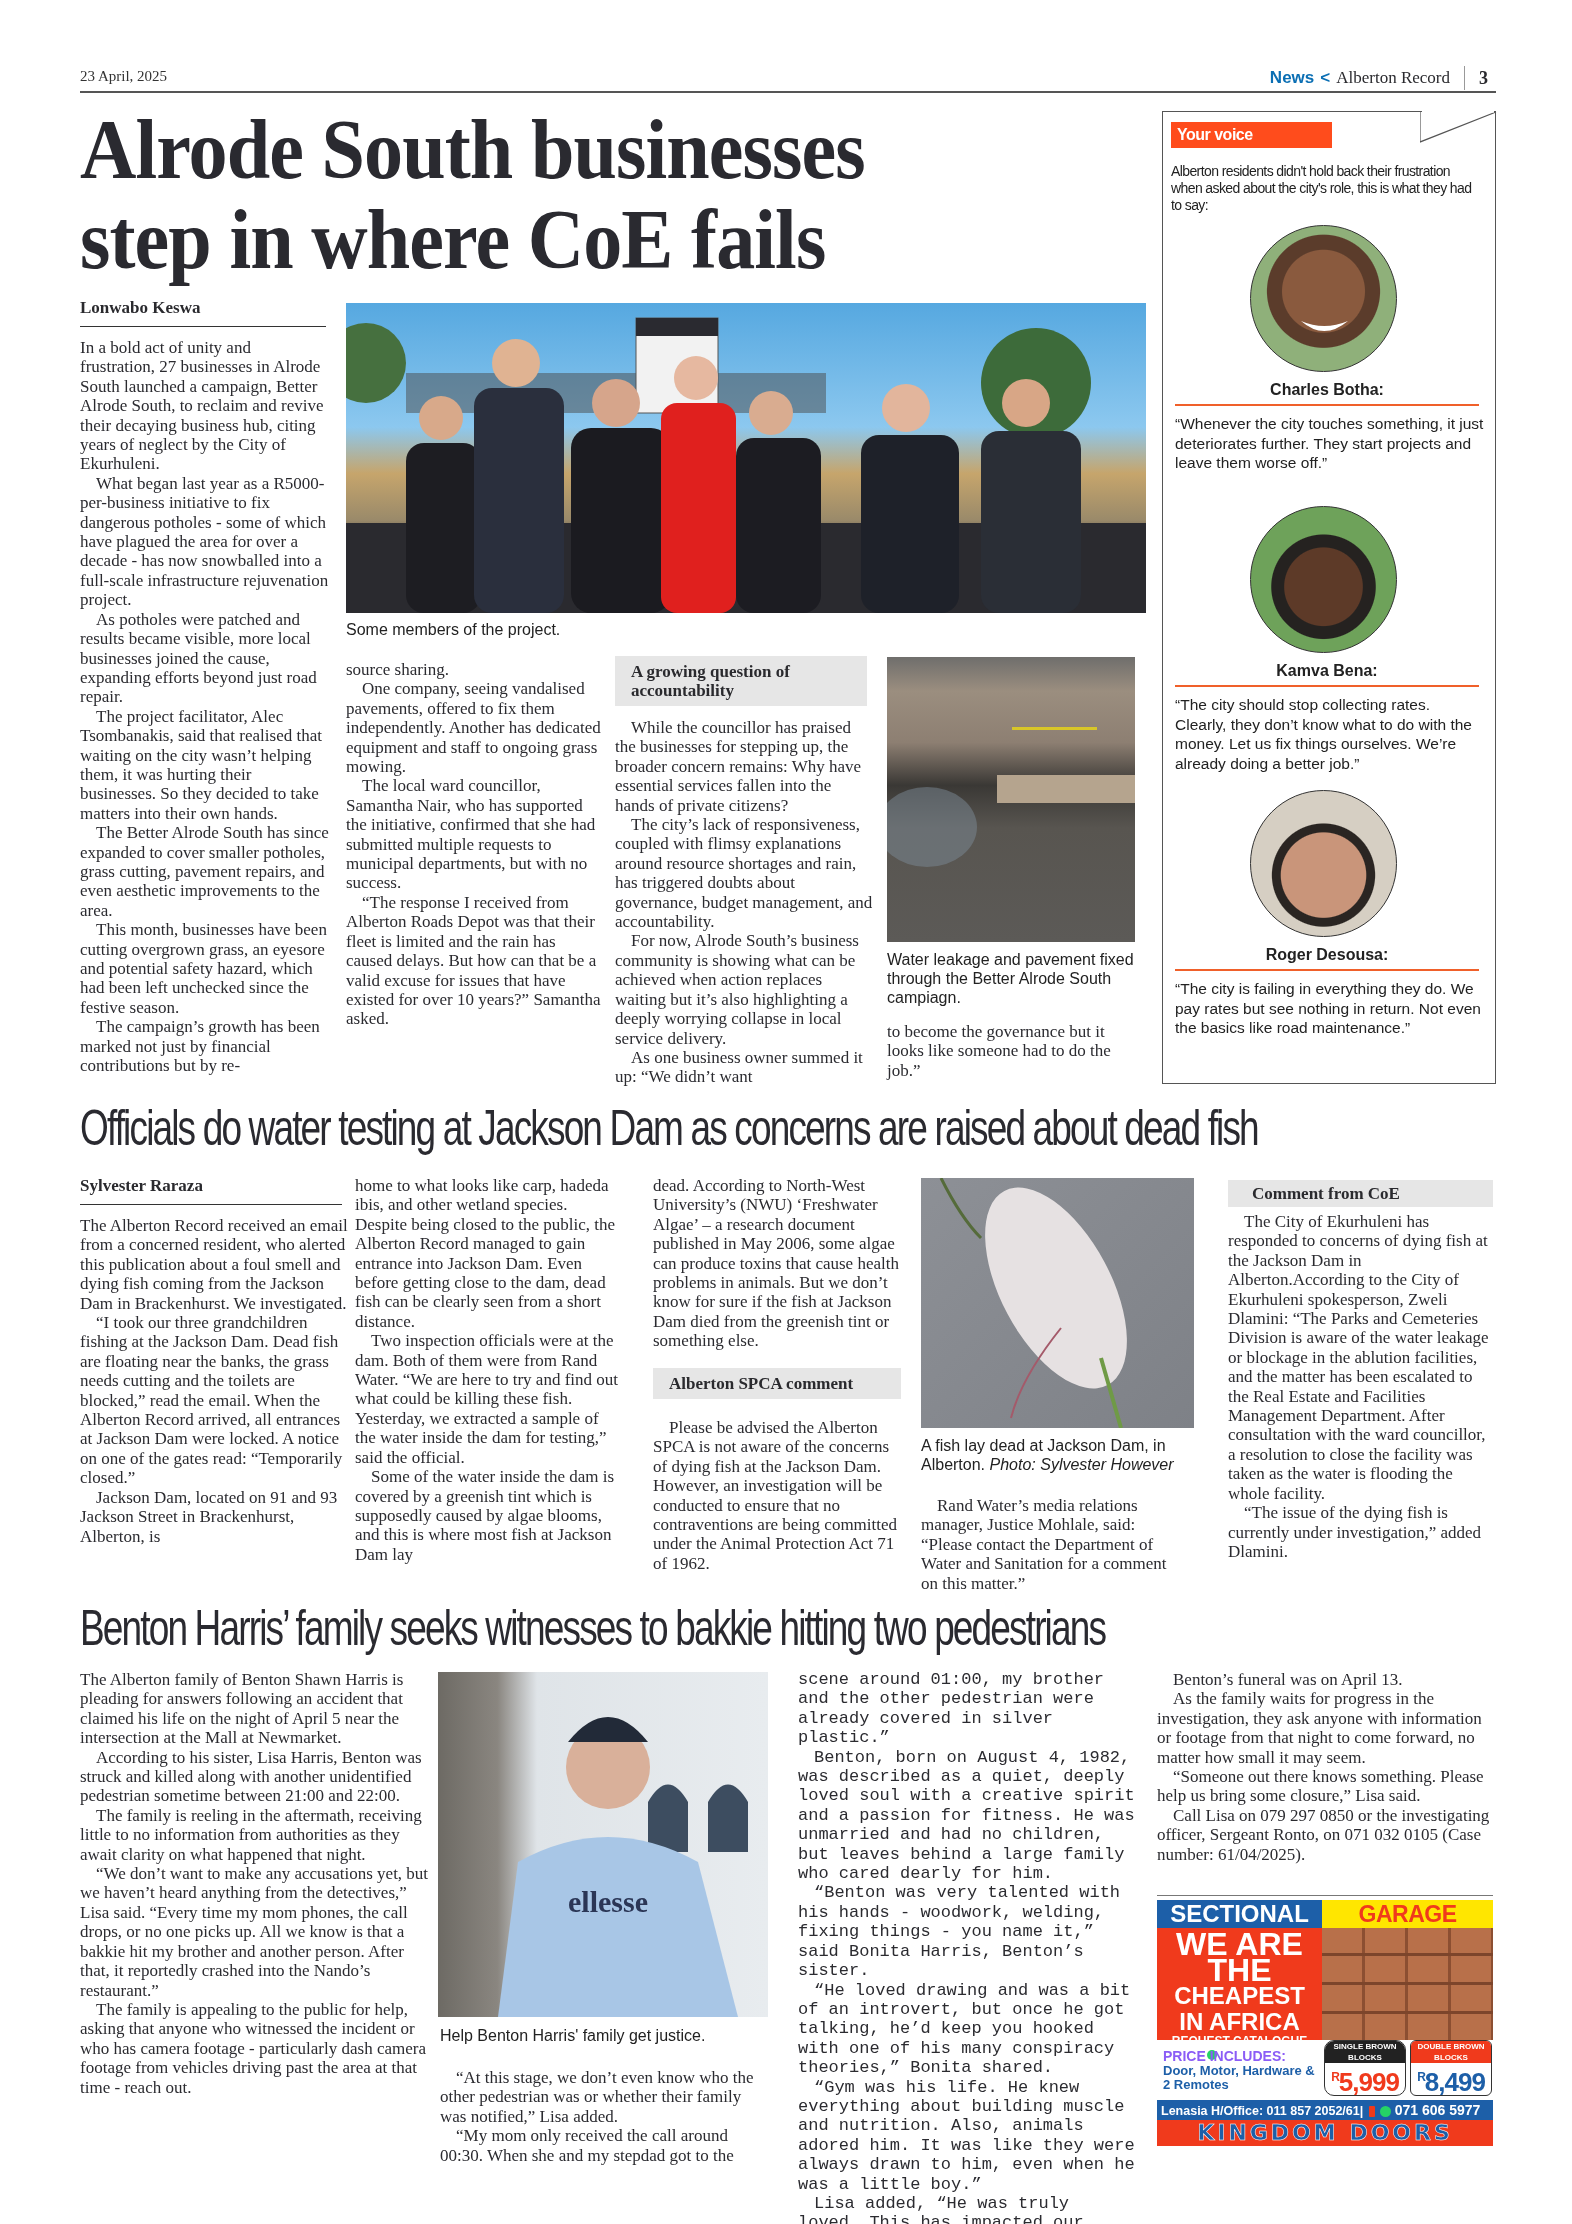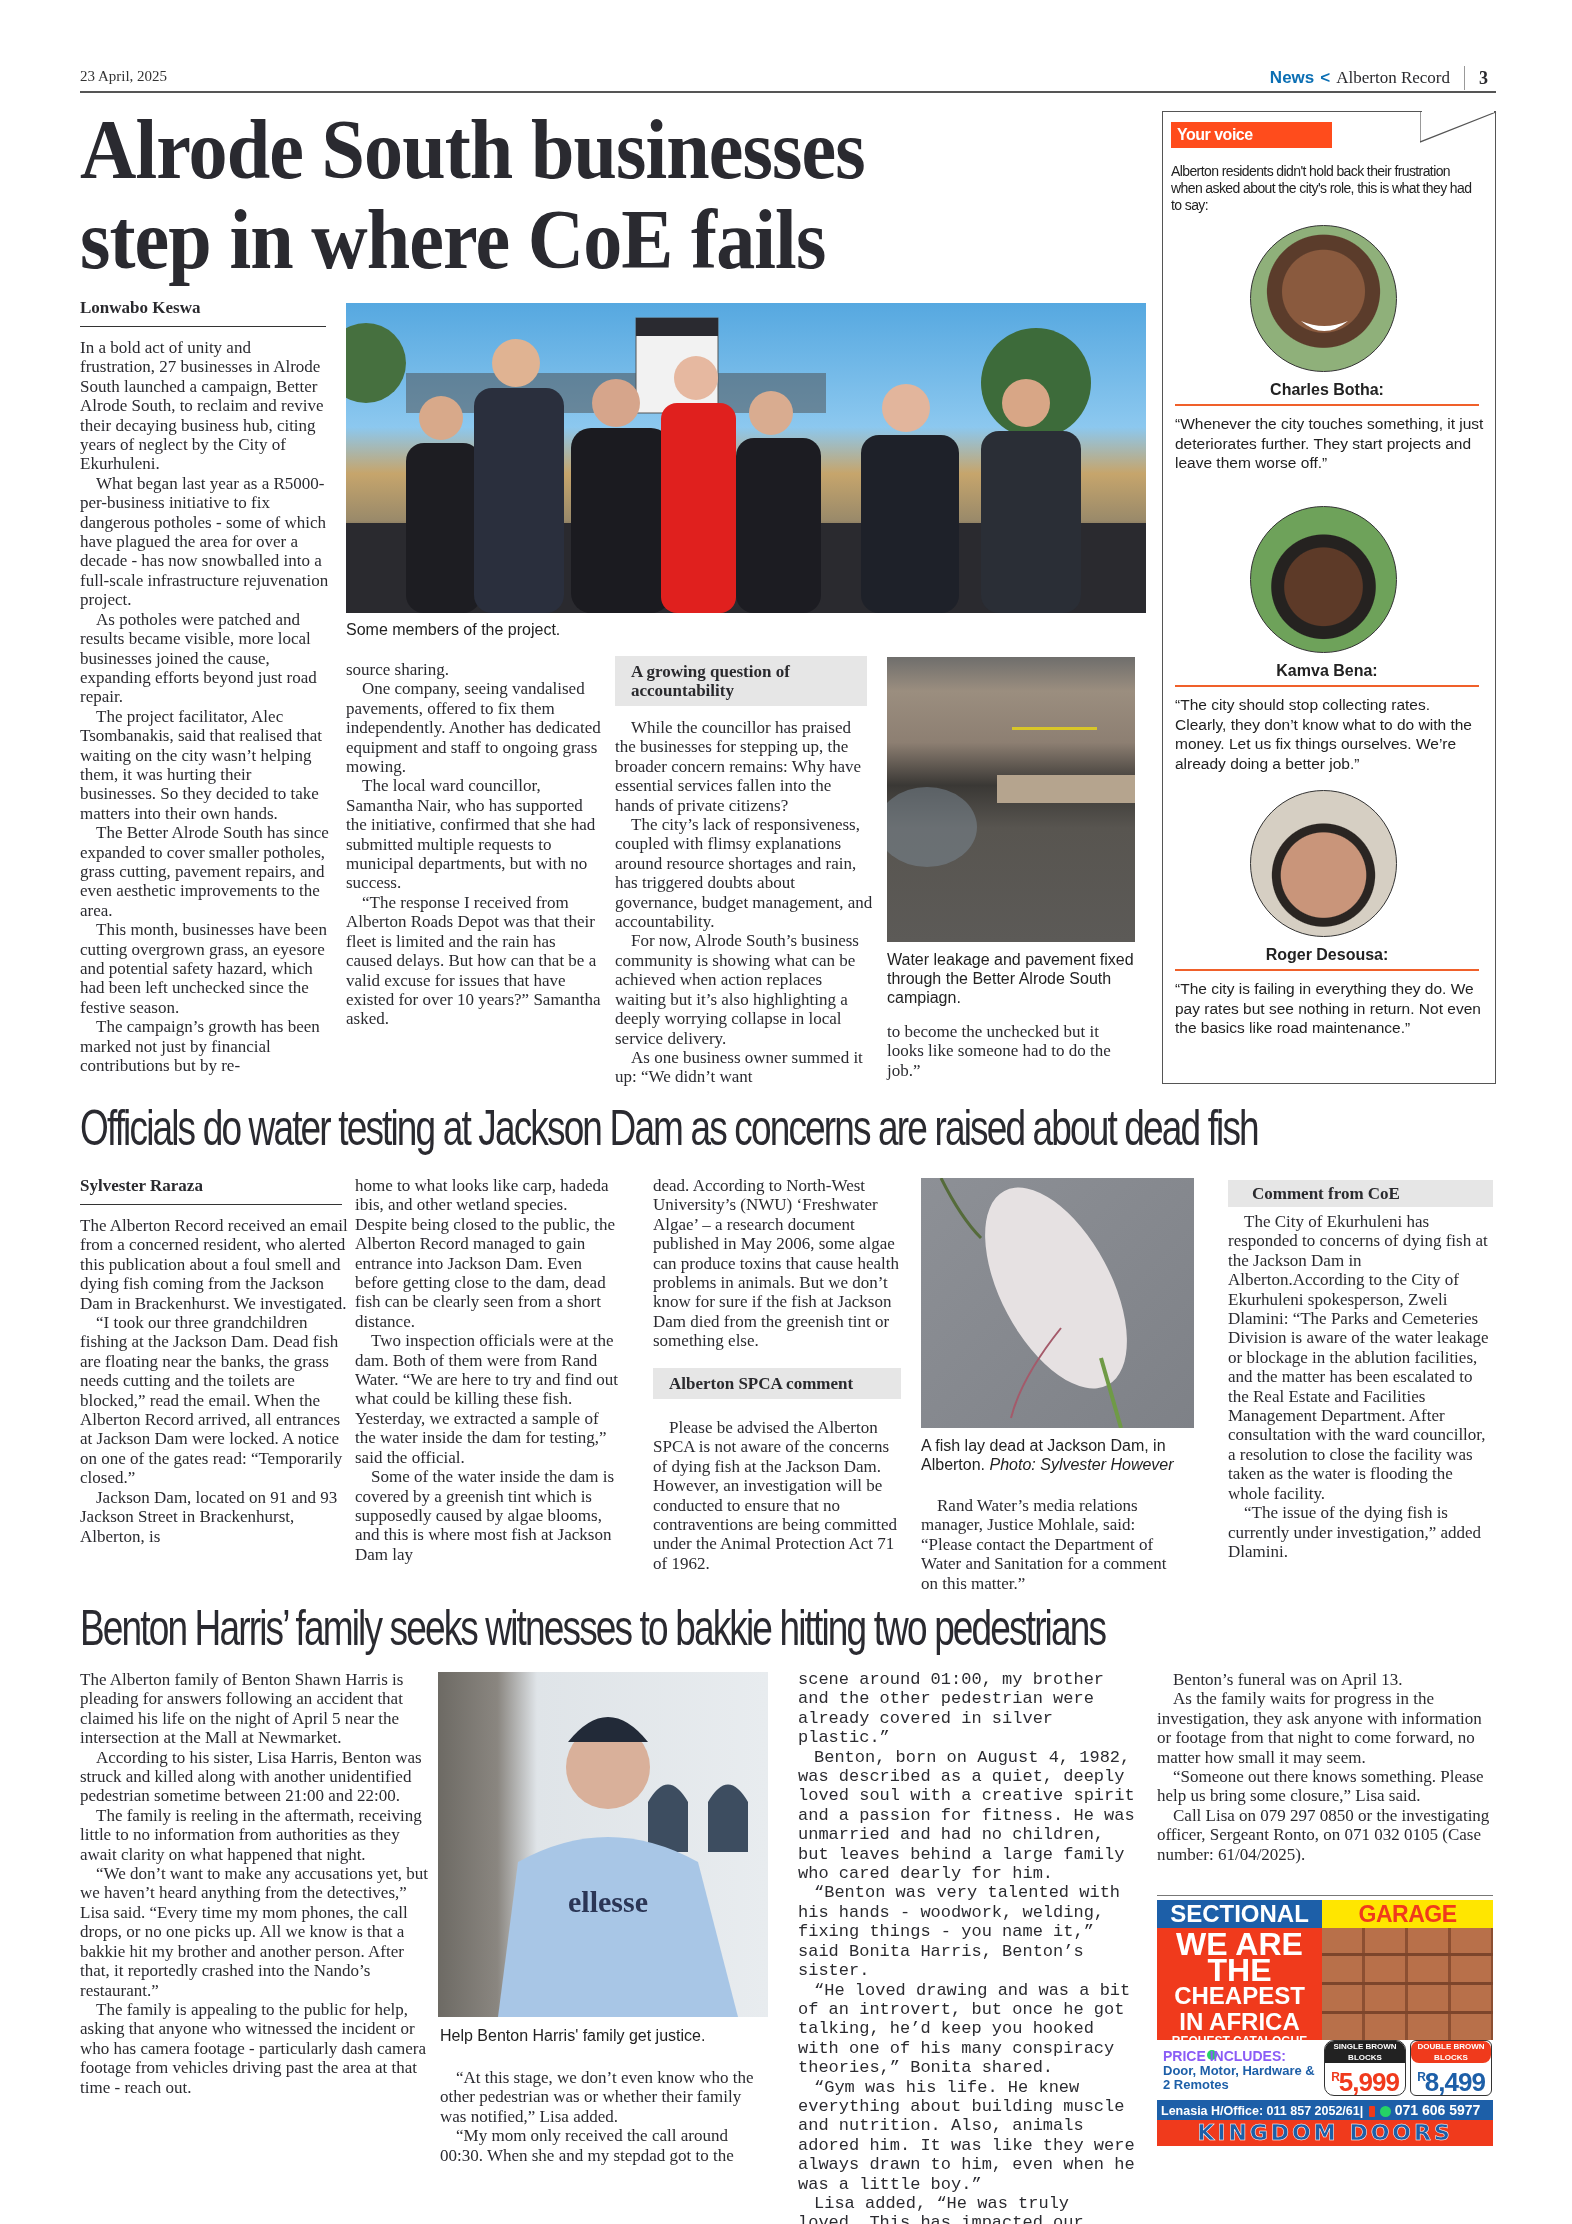--- a/index.html
+++ b/index.html
@@ -106,21 +106,21 @@
 </div>
 
 <div class="abs photo" style="left:887px;top:657px;width:248px;height:285px;background:linear-gradient(#6f6e6c 0%,#9b8e7f 12%,#8d7f72 30%,#3a3835 45%,#585550 60%,#5c5a57 100%);">
   <svg width="248" height="285" viewBox="0 0 248 285">
     <rect x="110" y="118" width="138" height="28" fill="#b5a48e"></rect>
     <rect x="125" y="70" width="85" height="3" fill="#d8c628"></rect>
     <ellipse cx="40" cy="170" rx="50" ry="40" fill="#7c8996" opacity="0.5"></ellipse>
   </svg>
 </div>
 <div class="abs caption" style="left:887px;top:950px;width:250px;">Water leakage and pavement fixed through the Better Alrode South campiagn.</div>
-<div class="abs body-text" style="left:887px;top:1022px;width:248px;">to become the unchecked but it looks like someone had to do the job.”</div>
+<div class="abs body-text" style="left:887px;top:1022px;width:248px;">to become the governance but it looks like someone had to do the job.”</div>
 
 <div class="abs voice-box" style="left:1162px;top:111px;width:334px;height:973px;"></div>
 <svg class="abs" style="left:1420px;top:106px;" width="80" height="38" viewBox="0 0 80 38">
   <polyline points="0,6 0,36 76,6" fill="#ffffff" stroke="#555" stroke-width="1.2"></polyline>
   <line x1="2" y1="5" x2="74" y2="5" stroke="#ffffff" stroke-width="3"></line>
 </svg>
 <div class="abs voice-tag" style="left:1171px;top:122px;width:161px;">Your voice</div>
 <div class="abs voice-intro" style="left:1171px;top:163px;width:310px;">Alberton residents didn't hold back their frustration when asked about the city's role, this is what they had to say:</div>
 
 <div class="abs avatar" style="left:1250px;top:225px;width:147px;height:147px;background:radial-gradient(circle at 50% 45%,#8a5a3e 0 38%,#5b3c2b 39% 52%,#8fb07a 53% 100%);">
@@ -247,21 +247,21 @@
   <div class="abs" style="left:6px;top:148px;width:155px;">
     <div style="font-weight:bold;font-size:14px;color:#8b5cf6;">PRICE INCLUDES:</div>
     <div style="font-weight:bold;font-size:13px;line-height:14px;color:#1d5fa8;">Door, Motor, Hardware &amp; 2 Remotes</div>
   </div>
   <div class="abs" style="left:167px;top:140px;width:82px;height:56px;border:1px solid #333;border-radius:10px;background:#fff;overflow:hidden;">
     <div style="background:#222;color:#fff;font-size:8px;font-weight:bold;text-align:center;line-height:11px;">SINGLE BROWN BLOCKS</div>
     <div style="color:#f03a1c;font-weight:bold;font-size:26px;line-height:28px;text-align:center;letter-spacing:-1px;"><sup style="font-size:12px;">R</sup><span>5,999</span></div>
     <div style="font-size:7px;text-align:center;color:#333;">Size: 2.5m(w) x 2.1m(h)</div>
   </div>
   <div class="abs" style="left:253px;top:140px;width:82px;height:56px;border:1px solid #333;border-radius:6px;background:#fff;overflow:hidden;">
-    <div style="background:#f03a1c;color:#fff;font-size:8px;font-weight:bold;text-align:center;line-height:11px;border-radius:8px;">DOUBLE BROWN BLOCKS</div>
+    <div style="background:#f03a1c;color:#fff;font-size:8px;font-weight:bold;text-align:center;line-height:11px;">DOUBLE BROWN BLOCKS</div>
     <div style="color:#1d5fa8;font-weight:bold;font-size:26px;line-height:28px;text-align:center;letter-spacing:-1px;"><sup style="font-size:12px;">R</sup><span>8,499</span></div>
     <div style="font-size:7px;text-align:center;color:#333;">Size: 4.98m (w) x 2.1m(h)</div>
   </div>
   <div class="abs" style="left:0;top:200px;width:336px;height:20px;background:#1d5fa8;color:#fff;font-weight:bold;font-size:12.5px;line-height:20px;padding-left:4px;white-space:nowrap;overflow:hidden;">
     <span>Lenasia H/Office: 011 857 2052/61|</span>
     <span style="display:inline-block;width:6px;height:11px;background:#f03a1c;border-radius:1px;vertical-align:middle;margin:0 2px;"></span>
     <span style="display:inline-block;width:11px;height:11px;border-radius:50%;background:#25d366;vertical-align:middle;"></span>
     <span style="font-size:14px;">071 606 5977</span>
   </div>
   <div class="abs" style="left:0;top:220px;width:336px;height:26px;background:#f03a1c;color:#1d5fa8;font-family:'DejaVu Sans',sans-serif;font-weight:bold;font-size:22px;line-height:26px;text-align:center;letter-spacing:3px;-webkit-text-stroke:0.5px #fff;">KINGDOM DOORS</div>

